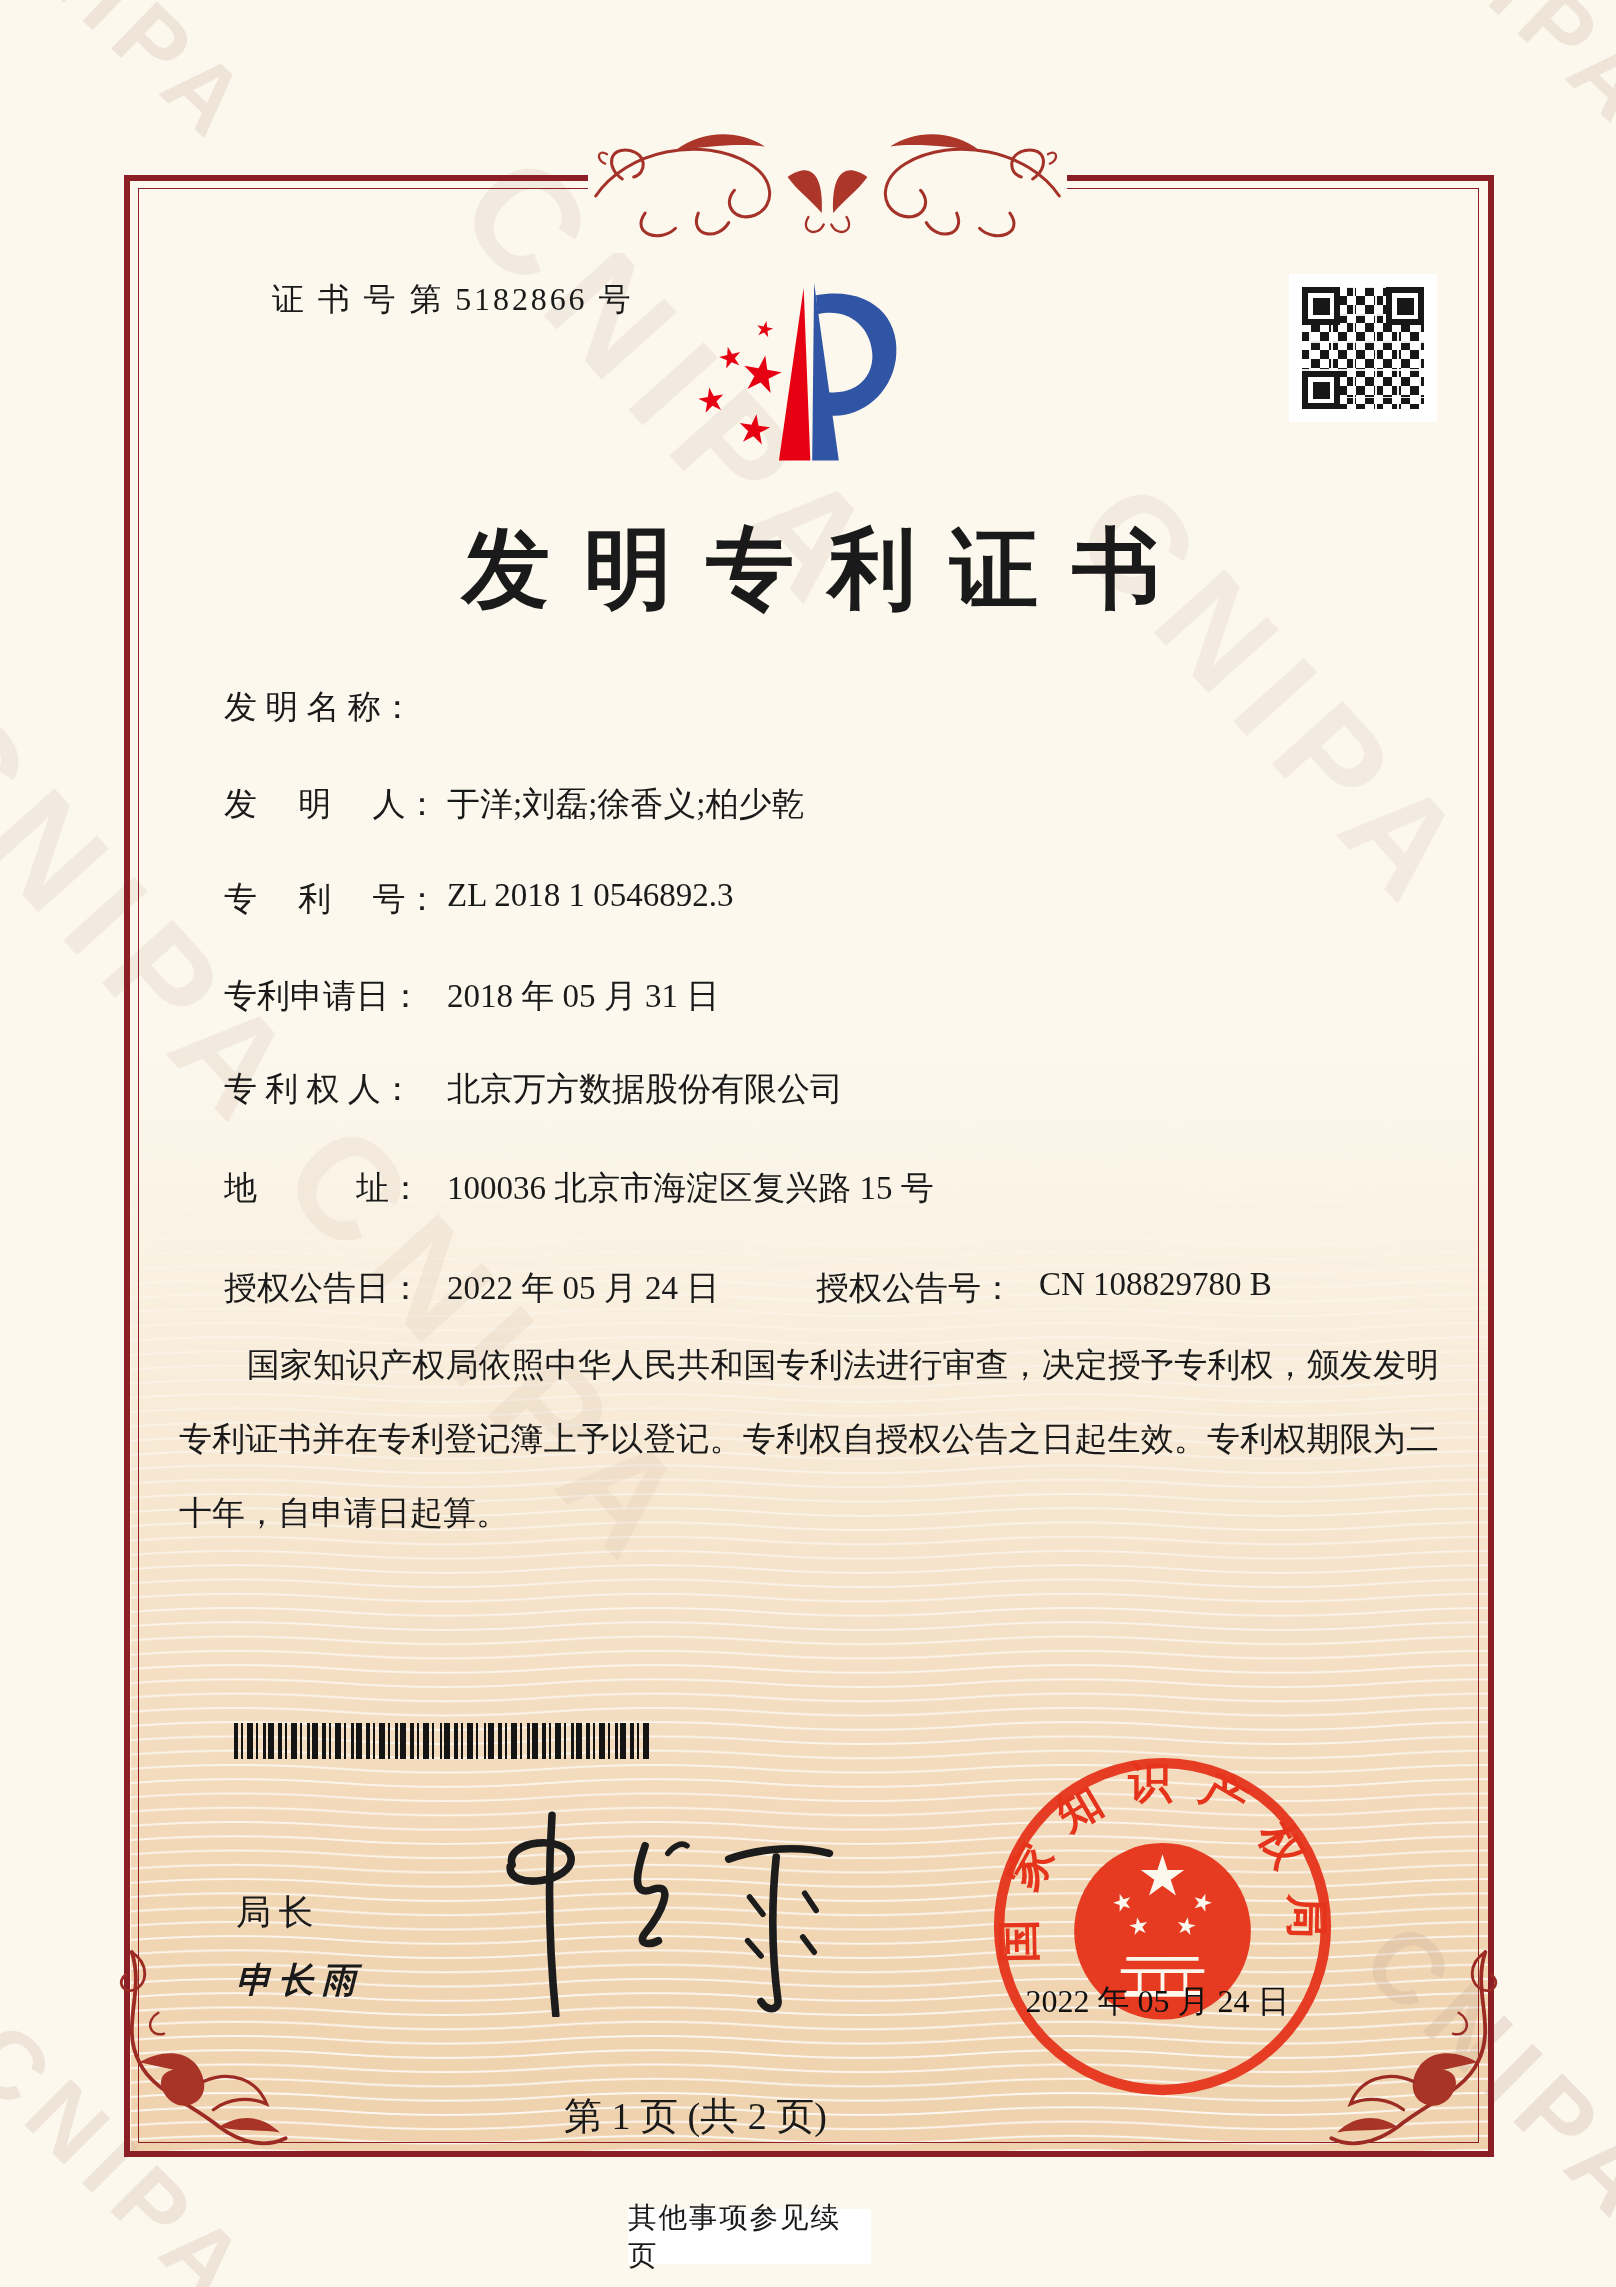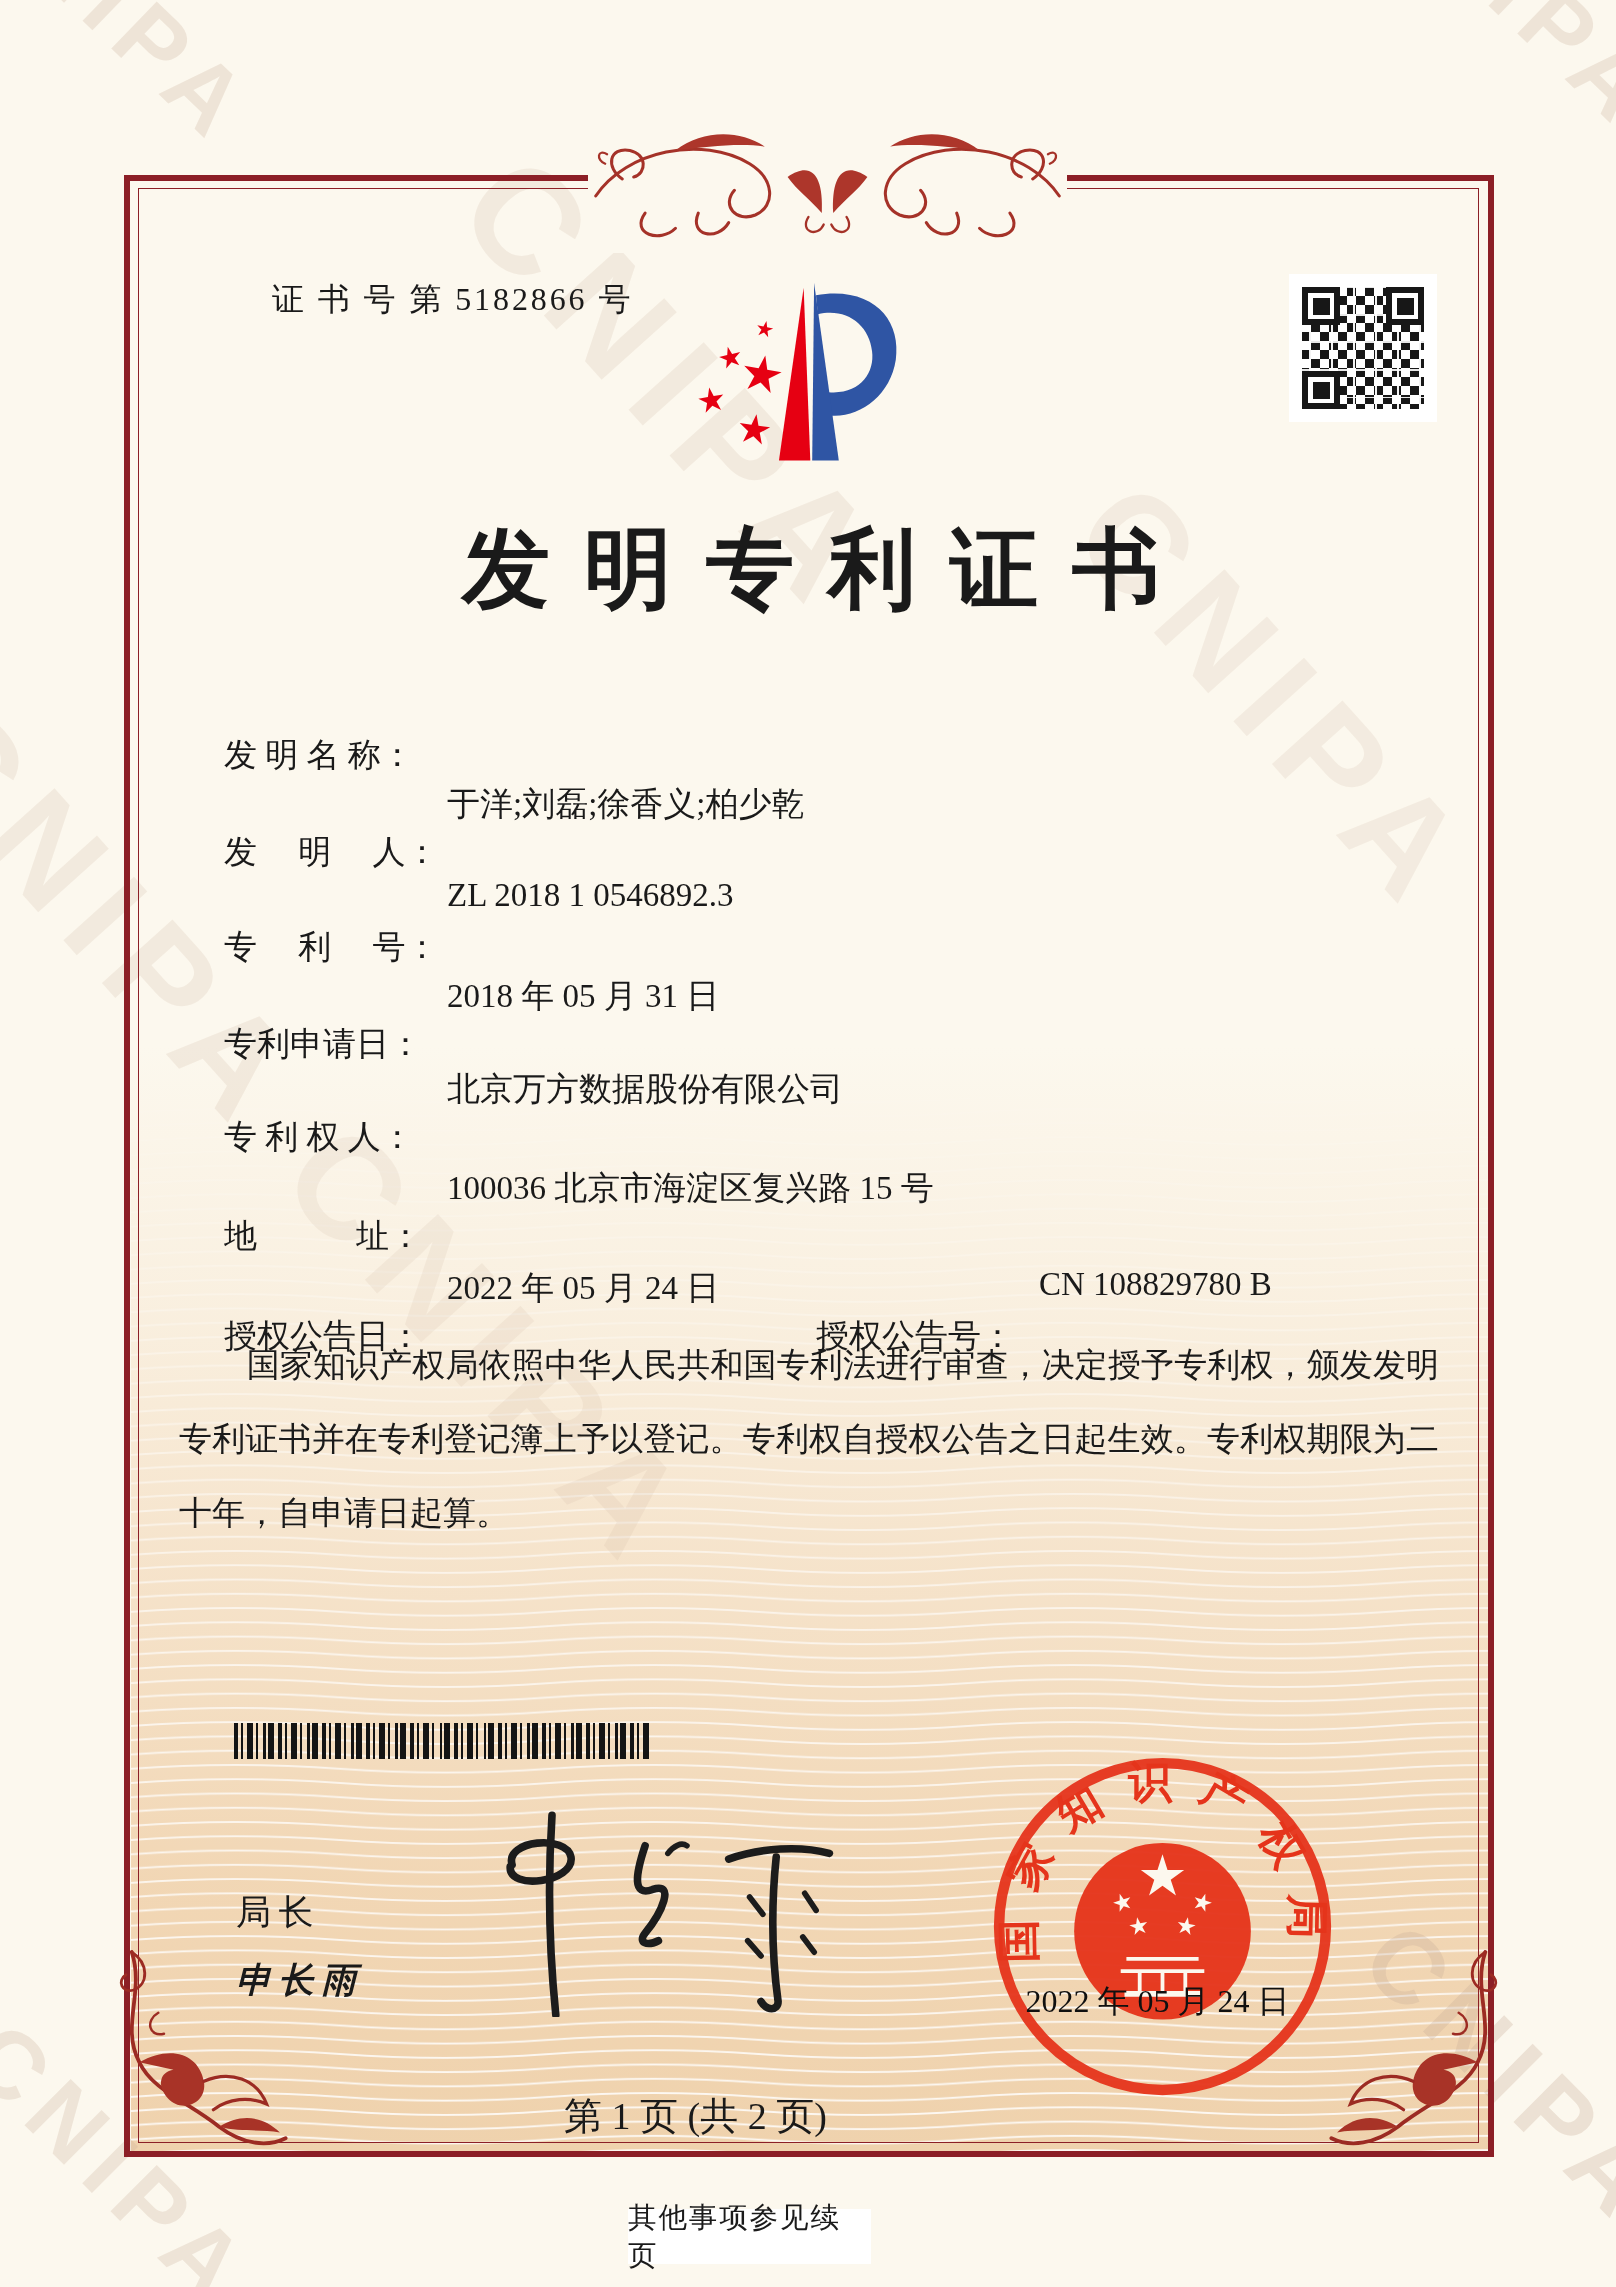--- a/index.html
+++ b/index.html
@@ -39,21 +39,21 @@
       repeating-linear-gradient(0deg,rgba(255,255,255,0) 0 10.5px,rgba(255,255,255,.9) 10.5px 12.4px,rgba(255,255,255,0) 12.4px 27.6px),
       repeating-conic-gradient(#171717 0% 25%,rgba(0,0,0,0) 0% 50%);
     background-size:auto,auto,18px 18px;}
   .finder{position:absolute;width:38px;height:38px;box-sizing:border-box;border:6.7px solid #171717;background:#fff;}
   .finder::after{content:"";position:absolute;inset:4.8px;background:#171717;}
   .f-tl{left:0;top:0;} .f-tr{left:84px;top:0;} .f-bl{left:0;top:84px;}
   .title{left:428px;top:510px;width:761px;text-align:center;font-size:88px;font-weight:700;
          letter-spacing:34px;text-indent:34px;white-space:nowrap;z-index:5;}
 
   
-  .lab{position:absolute;left:224px;font-size:33px;z-index:5;white-space:nowrap;margin-top:48px;}
+  .lab{position:absolute;left:224px;font-size:33px;z-index:5;white-space:nowrap;}
   .val{position:absolute;left:447px;font-size:33px;z-index:5;white-space:nowrap;}
   .r1{top:685px;} .r2{top:782px;} .r3{top:877px;} .r4{top:974px;}
   .r5{top:1067px;} .r6{top:1166px;} .r7{top:1266px;}
   .lab2{left:816px;} .val2{left:1039px;}
 
   
   .paras{left:179px;top:1328px;width:1260px;z-index:5;font-size:33px;line-height:74px;text-align:justify;}
   .paras p{margin:0;text-indent:2.05em;}
 
   

